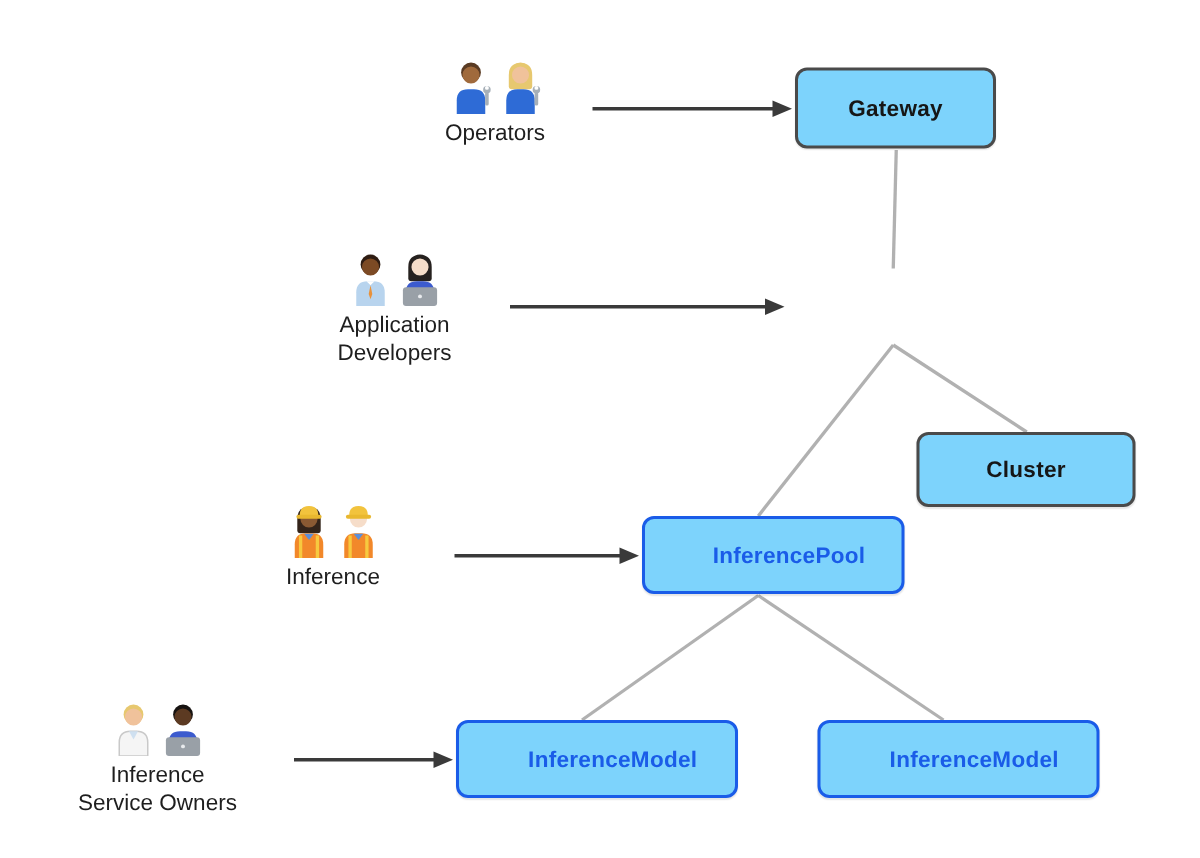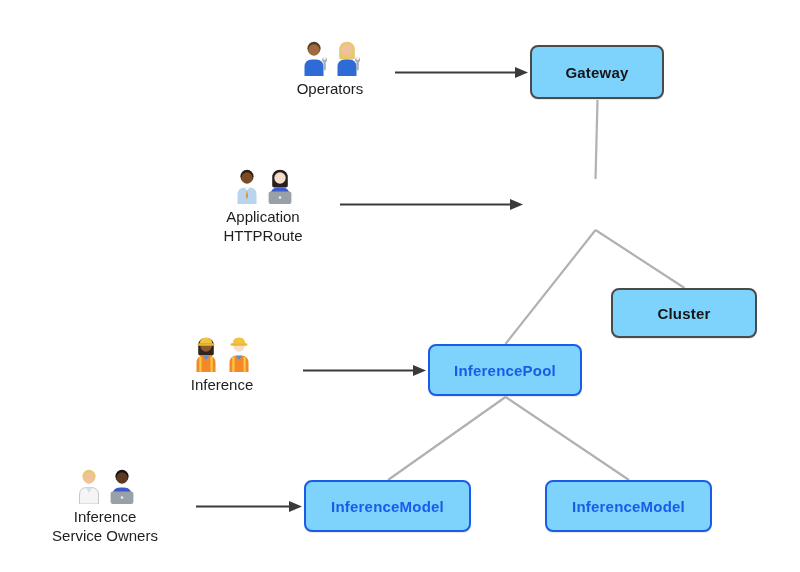--- a/index.html
+++ b/index.html
@@ -7,21 +7,21 @@
     position:relative;width:800px;height:572px;background:#ffffff;overflow:hidden;
     font-family:"Liberation Sans","DejaVu Sans",sans-serif;
   }
   #edge-layer{position:absolute;left:0;top:0;width:800px;height:572px;}
   .node{
     position:absolute;background:#7dd3fc;border:2.5px solid #4a4a4a;border-radius:8px;
     display:flex;align-items:center;justify-content:center;
     font-weight:bold;font-size:15px;color:#161616;letter-spacing:.2px;
     box-shadow:0 1px 1px rgba(0,0,0,.10);
   }
-  .node.blue{border-color:#1a5ce8;color:#1a5ce8;}
+  .node.blue{border-color:#1a5ce8;color:#1a5ce8;padding-left:21px;}
   .actor{position:absolute;width:170px;text-align:center;}
   .actor-icons{display:flex;justify-content:center;gap:3px;height:38px;}
   .actor-label{margin-top:3px;font-size:15px;line-height:19px;color:#1e1e1e;}
 </style>
 </head>
 <body>
 
 <div id="canvas">
 
   <svg id="edge-layer">
@@ -84,21 +84,21 @@
           <path d="M7.2 12 Q7.2 4 15 4 Q22.8 4 22.8 12 V19.5 Q22.8 21.5 20.8 21.5 H9.2 Q7.2 21.5 7.2 19.5 Z" fill="#26211f"></path>
           <circle cx="15" cy="10.3" r="6.6" fill="#26211f"></circle>
           <circle cx="15" cy="12" r="5.7" fill="#f6ddc9"></circle>
           <path d="M5.5 38 V29 Q5.5 21.5 13 21.5 H17 Q24.5 21.5 24.5 29 V38 Z" fill="#3c5bce"></path>
           <rect x="3.6" y="25.5" width="22.8" height="12.5" rx="2.2" fill="#99a0a7"></rect>
           <circle cx="15" cy="31.6" r="1.3" fill="#e8eaed"></circle>
         </svg>
       </div>
     <div class="actor-label">
       <div>Application</div>
-      <div>HTTPRoute</div>
+      <div>Developers</div>
     </div>
   </div>
 
   <div class="actor" style="left:137px;top:334px">
     <div class="actor-icons">
         <svg width="30" height="38" viewBox="0 0 30 38">
           <path d="M7.2 12 Q7.2 4 15 4 Q22.8 4 22.8 12 V19.5 Q22.8 21.5 20.8 21.5 H9.2 Q7.2 21.5 7.2 19.5 Z" fill="#33241a"></path>
           <circle cx="15" cy="12" r="5.7" fill="#8a5a33"></circle>
           <path d="M8.8 9.6 Q8.8 3.4 15 3.4 Q21.2 3.4 21.2 9.6 Z" fill="#f2c33d"></path>
           <rect x="6.6" y="9.2" width="16.8" height="2.6" rx="1.3" fill="#e9b82f"></rect>

